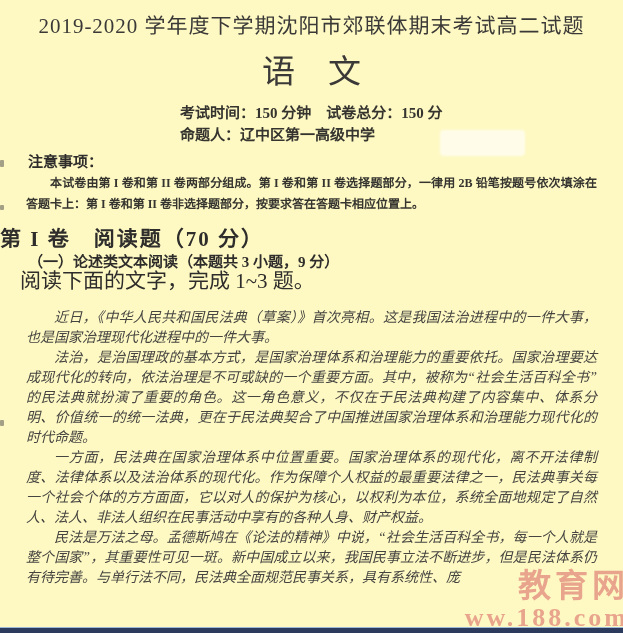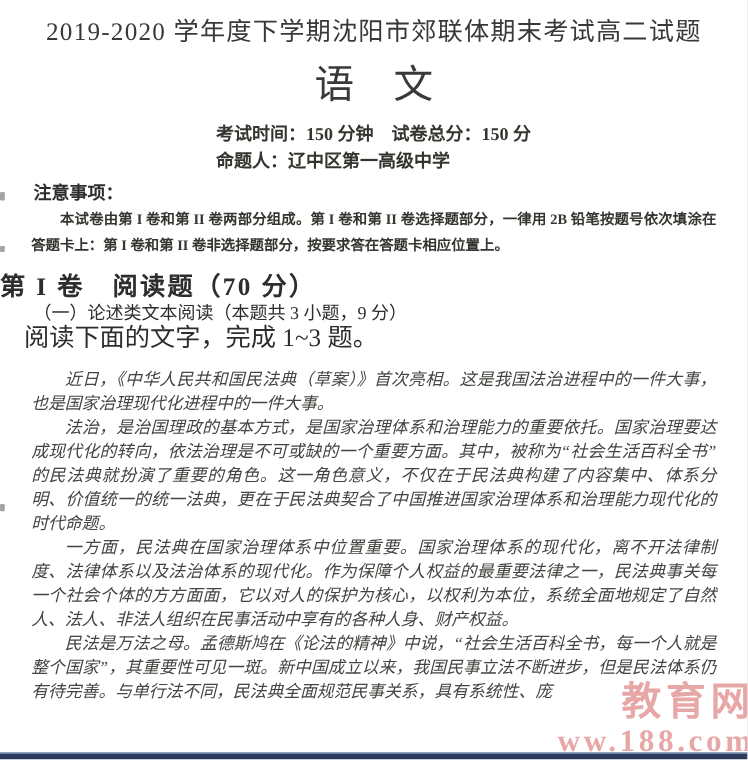--- a/index.html
+++ b/index.html
@@ -1,20 +1,20 @@
 <!DOCTYPE html>
 <html lang="zh-CN"><head>
 <meta charset="utf-8">
 <style>
   html,body{margin:0;padding:0;background:#dddcd8;}
   .page{
     position:relative;
     width:623px;height:633px;
     margin:0 auto;
-    background:#ffffff;
+    background:#fef9c3;
     overflow:hidden;
     font-family:"Liberation Serif","DejaVu Serif",serif;
     color:#2e2d2b;
     box-sizing:border-box;
     padding-top:13px;
   }
   .header-title{
     text-align:center;
     font-size:21px;
     line-height:27px;
@@ -62,21 +62,21 @@
   }
   .part-heading{
     margin:8px 0 0 28px;
     font-size:15px;
     font-weight:bold;
     line-height:19px;
   }
   .subpart-heading{
     margin:0 17px 0 28px;
     font-size:15px;
-    font-weight:normal;
+    font-weight:bold;
     line-height:19px;
   }
   .instruction{
     margin:0 0 0 20px;
     font-size:21px;
     line-height:19px;
   }
   .passage{margin-top:17px;}
   .passage p{
     margin:0 26px;

